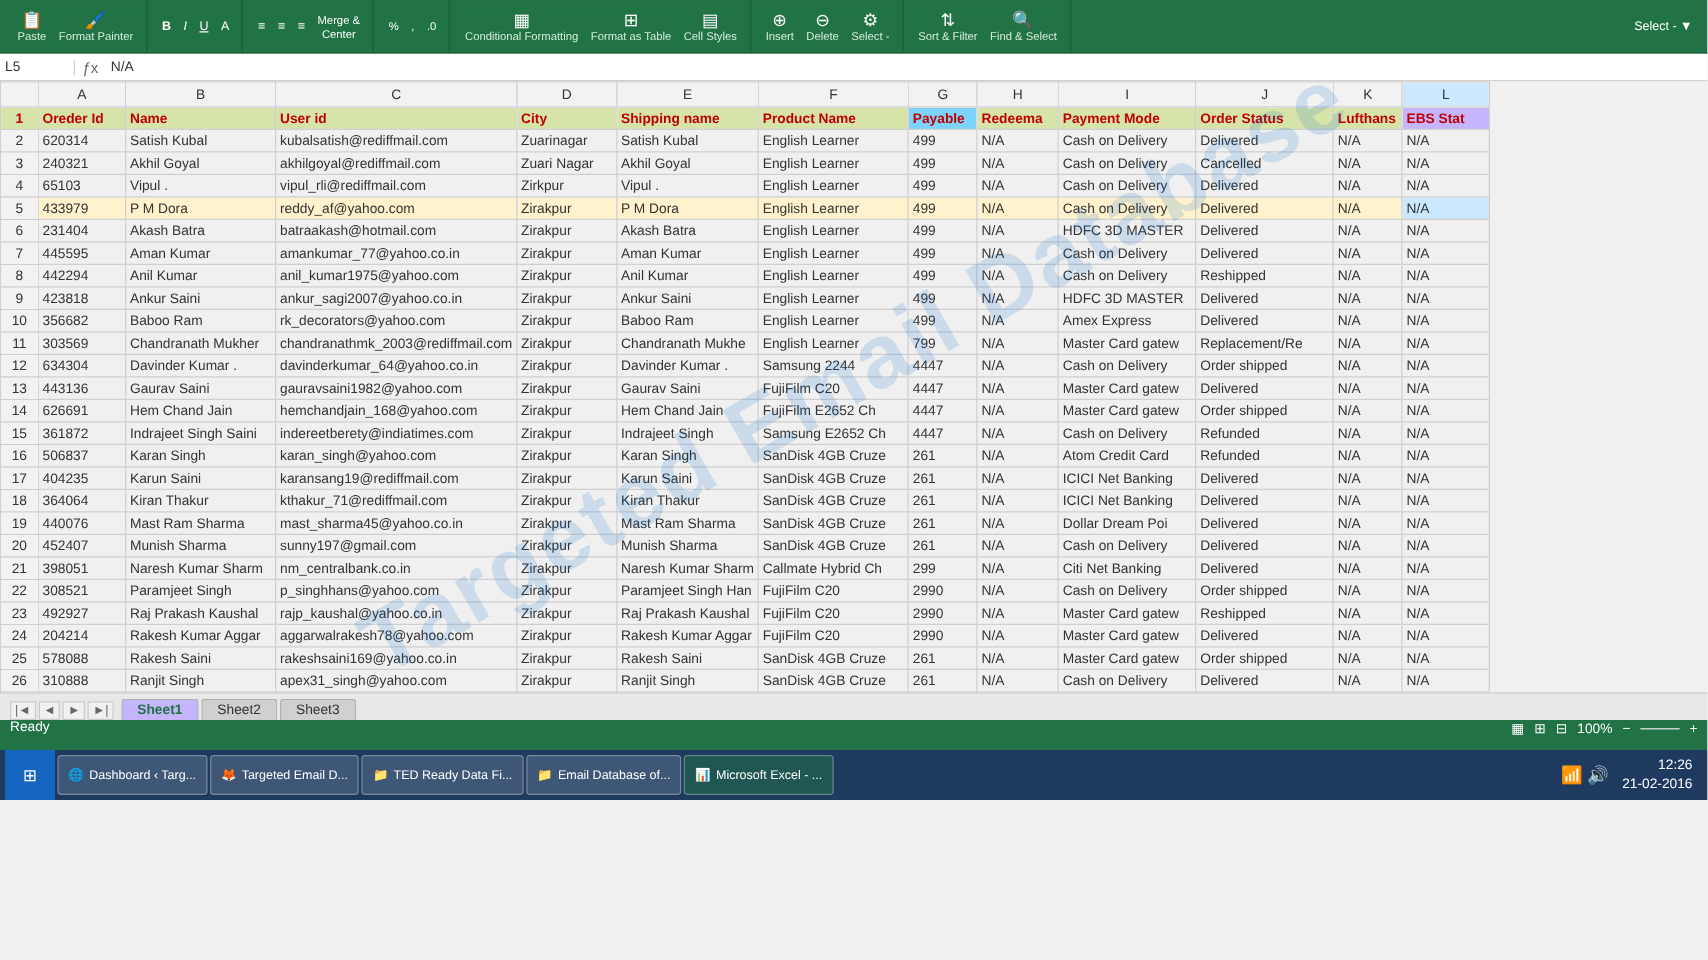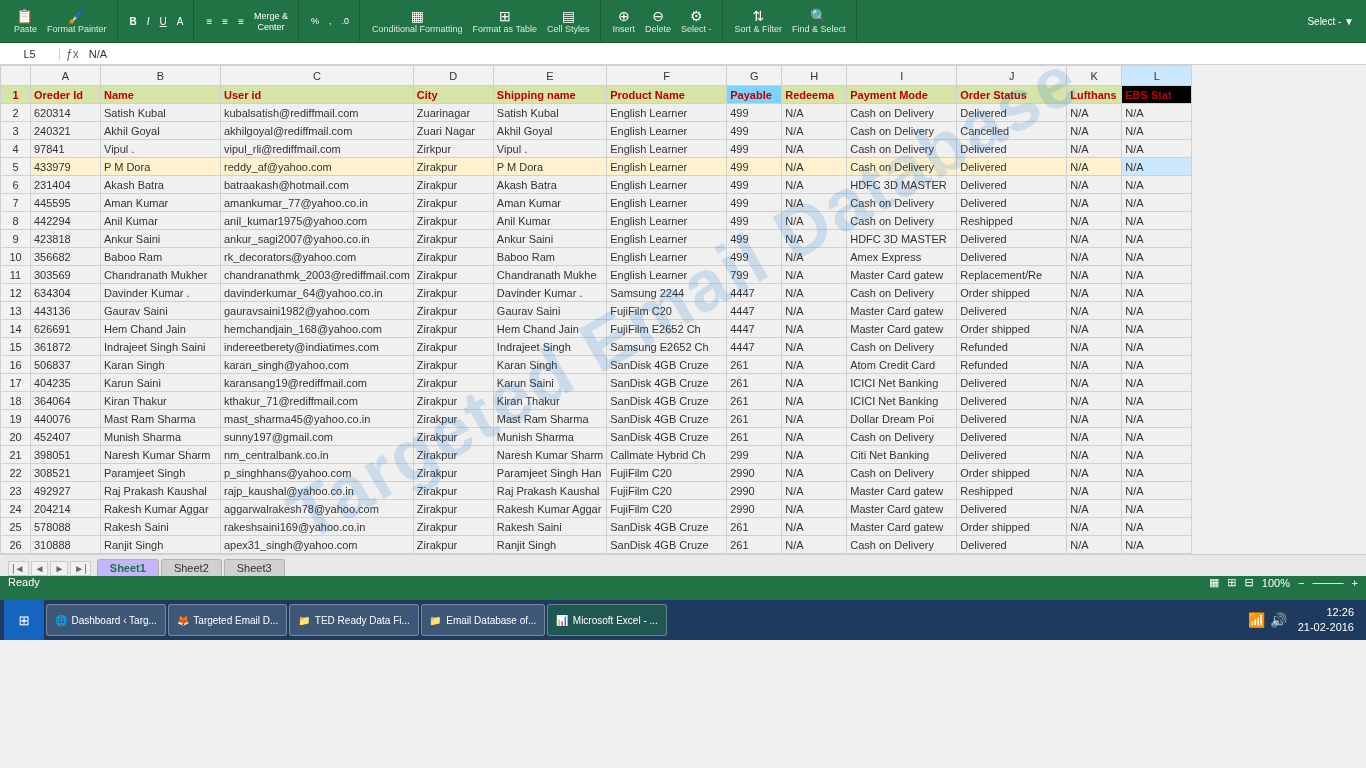--- a/index.html
+++ b/index.html
@@ -7,21 +7,21 @@
 
     
     .ribbon { background: #217346; height: 43px; display: flex; align-items: center; padding: 0 4px; gap: 2px; border-bottom: 1px solid #1a5c38; }
     .ribbon-group { display: flex; align-items: center; gap: 2px; padding: 0 6px; border-right: 1px solid #1a5c38; height: 100%; }
     .ribbon-btn { background: #217346; border: none; color: white; font-size: 10px; cursor: pointer; padding: 2px 4px; border-radius: 2px; display: flex; flex-direction: column; align-items: center; gap: 1px; white-space: nowrap; }
     .ribbon-btn-icon { font-size: 14px; line-height: 1; }
     .ribbon-label { color: #d4edda; font-size: 9px; }
 
     
     .formula-bar { background: white; height: 22px; display: flex; align-items: center; border-bottom: 1px solid #d0d0d0; }
-    .cell-ref { width: 60px; border-right: 1px solid #d0d0d0; padding: 0 4px; font-size: 11px; color: #333; text-align: center; }
+    .cell-ref { width: 60px; border-right: 1px solid #d0d0d0; padding: 0 4px; font-size: 11px; color: #333; }
     .formula-icon { padding: 0 6px; color: #666; font-size: 12px; }
     .formula-content { flex: 1; padding: 0 4px; font-size: 11px; color: #333; }
     .sheet-grid { overflow: auto; flex: 1; }
 
     table { border-collapse: collapse; table-layout: fixed; }
     table th, table td { border: 1px solid #d0d0d0; padding: 1px 3px; font-size: 11px; white-space: nowrap; overflow: hidden; text-overflow: ellipsis; height: 18px; }
     table th { background: #f2f2f2; color: #333; font-weight: normal; text-align: center; position: sticky; top: 0; z-index: 10; height: 20px; }
     .row-header { background: #f2f2f2; color: #333; font-weight: normal; text-align: center; width: 30px; min-width: 30px; position: sticky; left: 0; z-index: 5; }
     .col-header { background: #f2f2f2; }
     .selected-cell { background: #cce8ff !important; }
@@ -186,21 +186,21 @@
           <td style="font-weight:bold;color:#c00000;background:#d6e4aa;">Name</td>
           <td style="font-weight:bold;color:#c00000;background:#d6e4aa;">User id</td>
           <td style="font-weight:bold;color:#c00000;background:#d6e4aa;">City</td>
           <td style="font-weight:bold;color:#c00000;background:#d6e4aa;">Shipping name</td>
           <td style="font-weight:bold;color:#c00000;background:#d6e4aa;">Product Name</td>
           <td style="font-weight:bold;color:#c00000;background:#7dd3fc;">Payable</td>
           <td style="font-weight:bold;color:#c00000;background:#d6e4aa;">Redeema</td>
           <td style="font-weight:bold;color:#c00000;background:#d6e4aa;">Payment Mode</td>
           <td style="font-weight:bold;color:#c00000;background:#d6e4aa;">Order Status</td>
           <td style="font-weight:bold;color:#c00000;background:#d6e4aa;">Lufthans</td>
-          <td style="font-weight:bold;color:#c00000;background:#000000;">EBS Stat</td>
+          <td style="font-weight:bold;color:#c00000;background:#c4b5fd;">EBS Stat</td>
         </tr>
       <tr>
             <td class="row-header">2</td>
             <td>620314</td>
             <td>Satish Kubal</td>
             <td>kubalsatish@rediffmail.com</td>
             <td>Zuarinagar</td>
             <td>Satish Kubal</td>
             <td>English Learner</td>
             <td>499</td>
@@ -220,21 +220,21 @@
             <td>English Learner</td>
             <td>499</td>
             <td>N/A</td>
             <td>Cash on Delivery</td>
             <td>Cancelled</td>
             <td>N/A</td>
             <td>N/A</td>
           </tr>
           <tr>
             <td class="row-header">4</td>
-            <td>97841</td>
+            <td>65103</td>
             <td>Vipul .</td>
             <td>vipul_rli@rediffmail.com</td>
             <td>Zirkpur</td>
             <td>Vipul .</td>
             <td>English Learner</td>
             <td>499</td>
             <td>N/A</td>
             <td>Cash on Delivery</td>
             <td>Delivered</td>
             <td>N/A</td>

